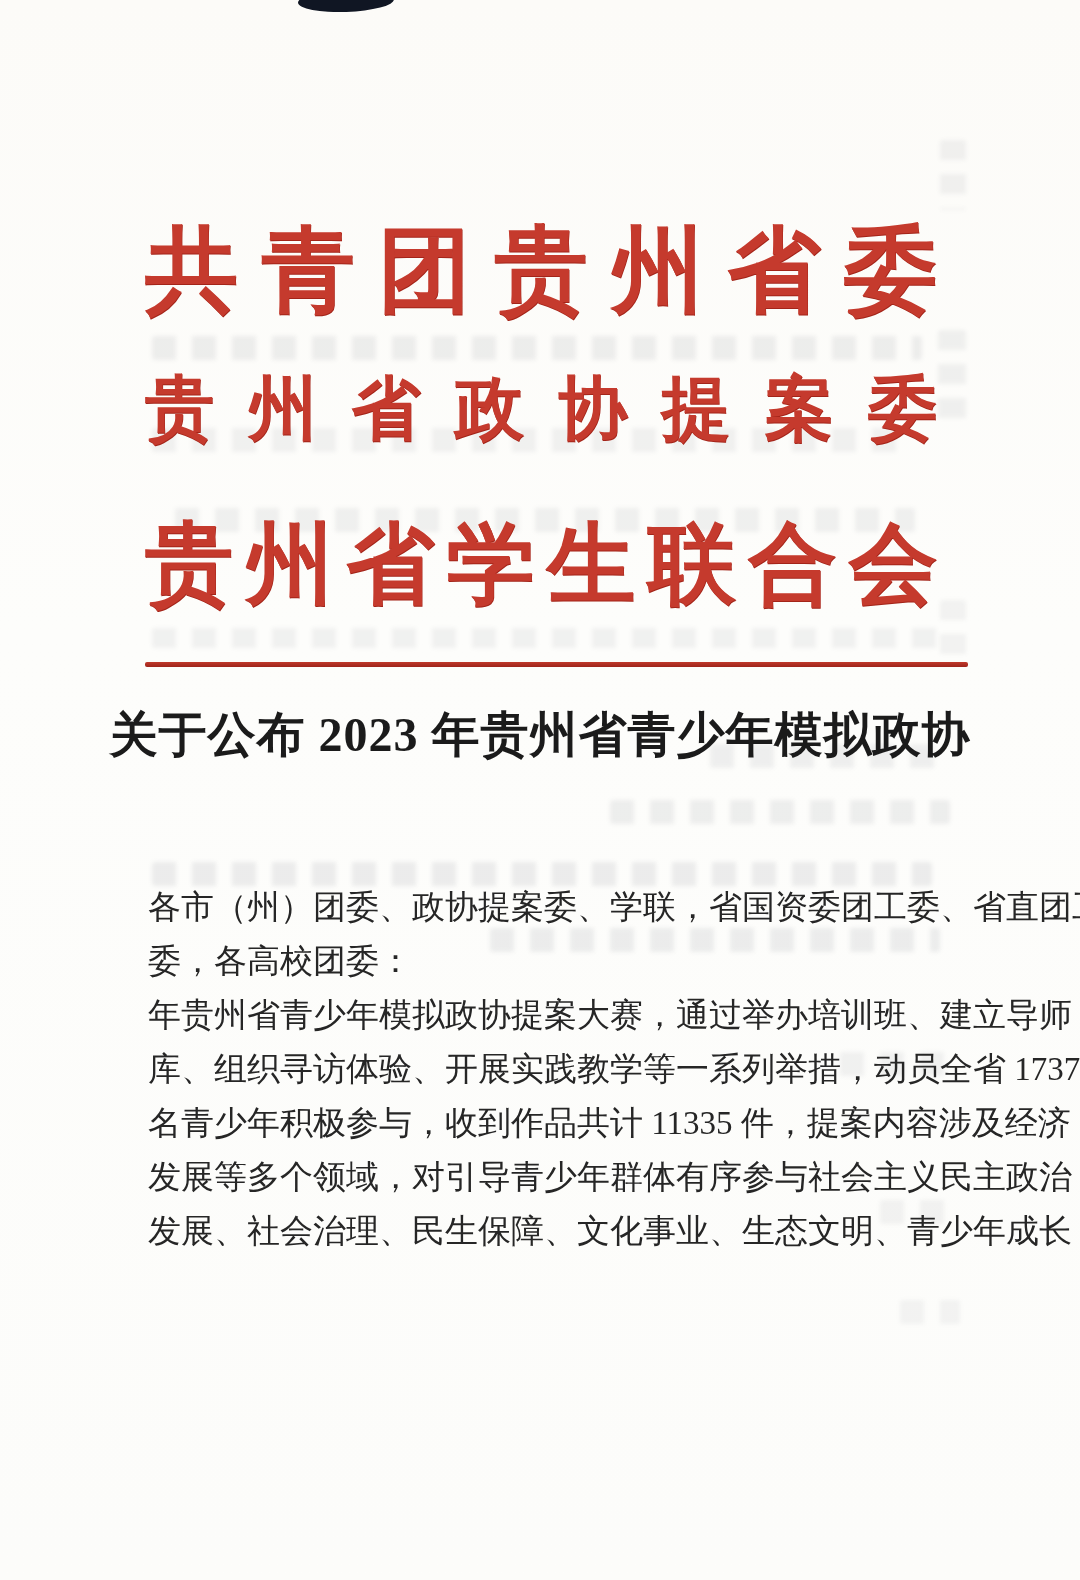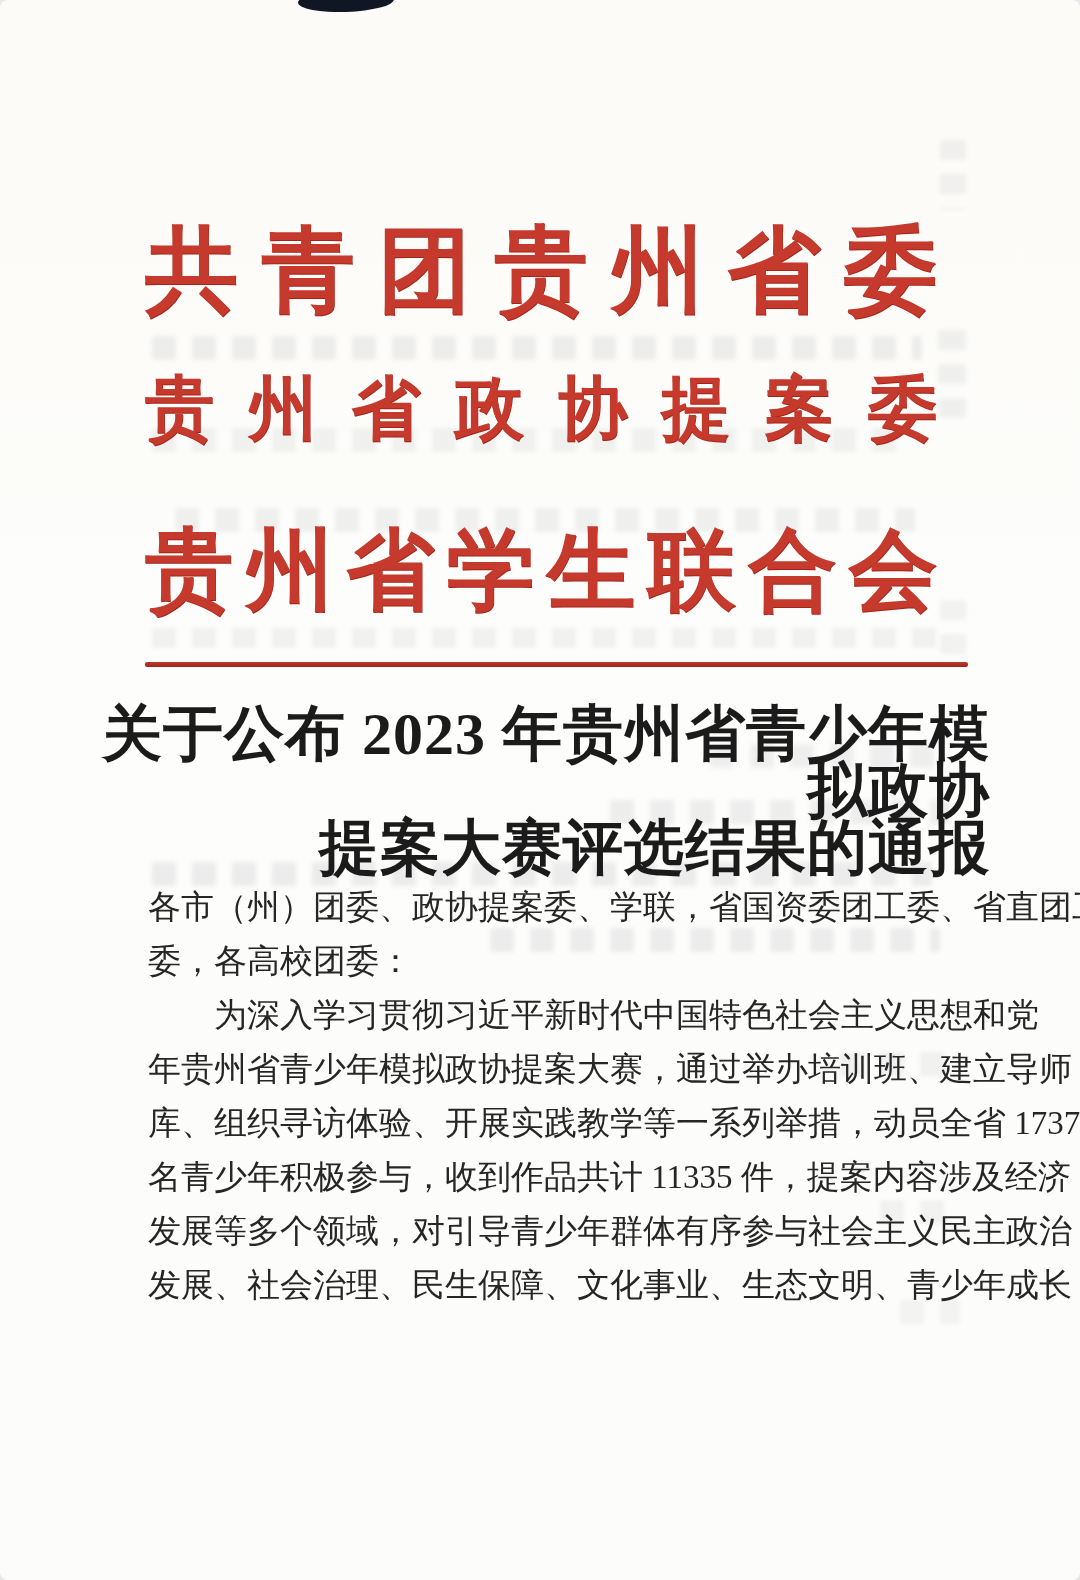--- a/index.html
+++ b/index.html
@@ -8,21 +8,20 @@
     background: #e8e8e8;
   }
   .page {
     position: relative;
     width: 1080px;
     height: 1580px;
     margin: 0 auto;
     background: linear-gradient(180deg, #fcfbf8 0%, #fdfdfb 40%, #fcfcfa 100%);
     overflow: hidden;
     font-family: "Liberation Serif", "DejaVu Serif", serif;
-    border-radius: 8px;
   }
 
   
   .clip-mark {
     position: absolute;
     top: -10px;
     left: 298px;
     width: 96px;
     height: 22px;
     background: #101623;
@@ -44,42 +43,42 @@
     font-weight: 700;
     text-align: justify;
     text-align-last: justify;
     text-justify: inter-character;
     line-height: 1;
     text-shadow: 0.5px 0.5px 0 #a32419;
     white-space: nowrap;
   }
   .org-1 { top: 224px; font-size: 93px; }
   .org-2 { top: 375px; font-size: 69px; }
-  .org-3 { top: 527px; font-size: 88px; }
+  .org-3 { top: 527px; font-size: 88px; font-family: Liberation Mono, monospace; }
 
   .red-rule {
     position: absolute;
     top: 662px;
     left: 145px;
     width: 823px;
     height: 5px;
     background: linear-gradient(180deg, #c0392b, #9e241b);
     border-radius: 2px;
   }
 
   
   .doc-title {
     position: absolute;
     top: 706px;
     left: 90px;
     width: 900px;
     margin: 0;
-    text-align: right;
+    text-align: center;
     color: #1b1b1b;
-    font-size: 60px;
+    font-size: 48px;
     font-weight: 700;
     line-height: 57px;
     letter-spacing: 1px;
   }
   .doc-title .t-line { display: block; }
 
   
   .body-text {
     position: absolute;
     top: 880px;
@@ -158,27 +157,25 @@
   <div class="letterhead">
     <div class="org-line org-1">共青团贵州省委</div>
     <div class="org-line org-2">贵州省政协提案委</div>
     <div class="org-line org-3">贵州省学生联合会</div>
   </div>
 
   <div class="red-rule"></div>
 
   <h1 class="doc-title">
     <span class="t-line">关于公布 2023 年贵州省青少年模拟政协</span>
-    <span class="t-line">提案大赛评选结果的通报</span>
   </h1>
 
   <div class="body-text">
     <div class="b-line">各市（州）团委、政协提案委、学联，省国资委团工委、省直团工</div>
     <div class="b-line no-stretch">委，各高校团委：</div>
-    <div class="b-line">　　为深入学习贯彻习近平新时代中国特色社会主义思想和党</div>
     <div class="b-line">年贵州省青少年模拟政协提案大赛，通过举办培训班、建立导师</div>
     <div class="b-line">库、组织寻访体验、开展实践教学等一系列举措，动员全省 17378</div>
     <div class="b-line">名青少年积极参与，收到作品共计 11335 件，提案内容涉及经济</div>
     <div class="b-line">发展等多个领域，对引导青少年群体有序参与社会主义民主政治</div>
     <div class="b-line">发展、社会治理、民生保障、文化事业、生态文明、青少年成长</div>
   </div>
 
 </div>
 
 </body></html>

